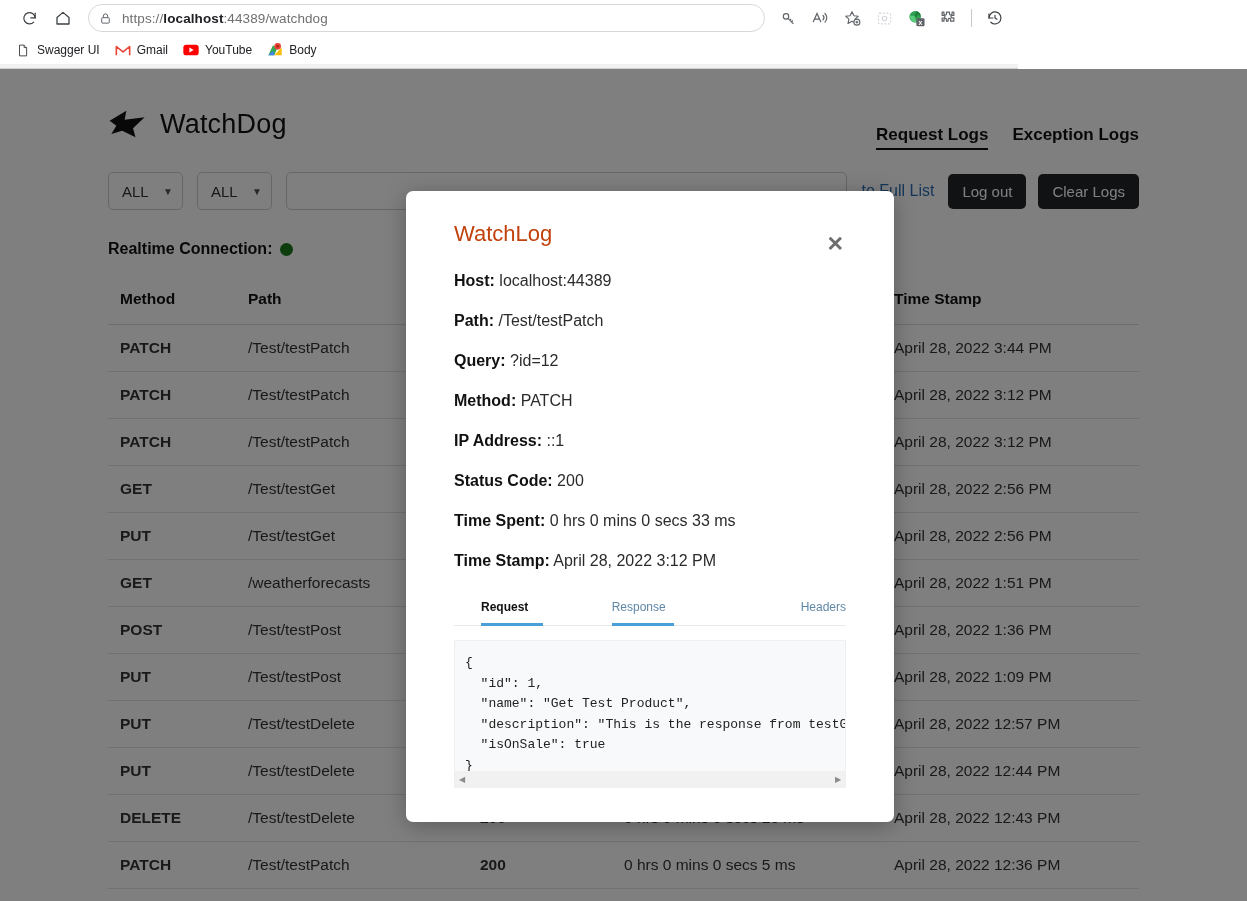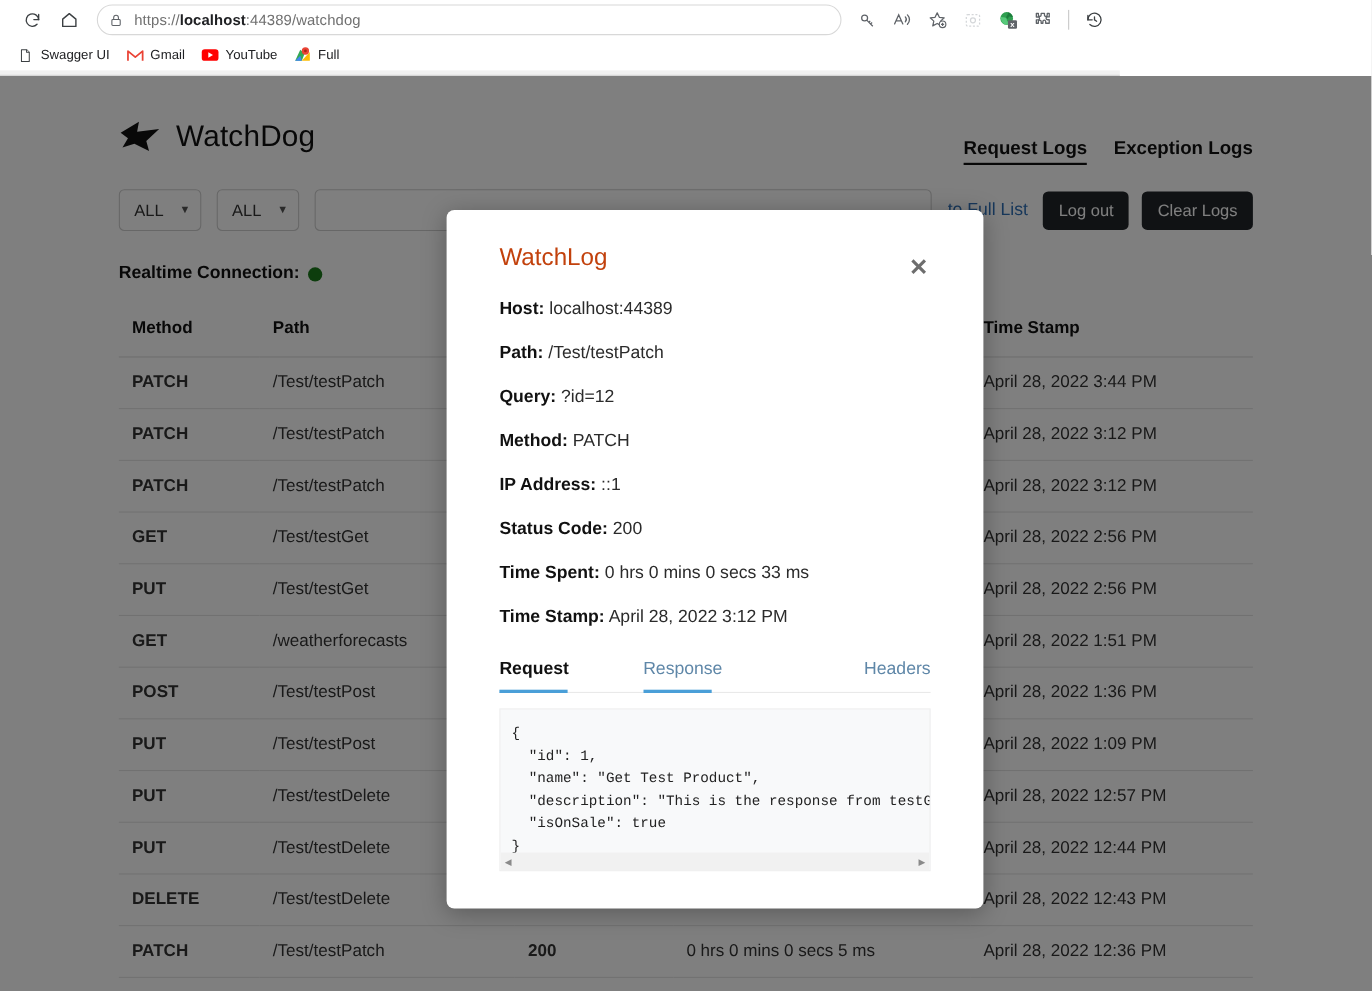--- a/index.html
+++ b/index.html
@@ -122,22 +122,22 @@
     background: none; border: none; font-family: inherit; padding: 4px 2px; margin-top: 8px;
   }
   .kv { font-size: 16px; color: #2b2b2b; margin-top: 22px; }
   .kv:first-of-type { margin-top: 14px; }
   .kv b { color: #111; font-weight: 700; }
 
   .tabs {
     display: flex; margin-top: 30px; border-bottom: 1px solid #e9e9e9;
   }
   .tab {
-    flex: 1 1 0; text-align: left; font-size: 16px; color: #5f87a8;
-    padding-bottom: 11px; position: relative;
+    flex: 1 1 0; text-align: left; font-size: 12px; color: #5f87a8;
+    padding-bottom: 11px; position: relative; margin-left: 27px;
   }
   .tab.active { color: #111; font-weight: 700; }
   .tab.underlined::after {
     content: ""; position: absolute; left: 0; bottom: -1px;
     width: 62px; height: 3px; background: #4a9fd8;
   }
   .tab:nth-child(3) { text-align: right; }
 
   .body-row {
     display: flex; align-items: baseline; justify-content: space-between; margin-top: 22px;
@@ -271,21 +271,21 @@
     <div class="bm">
       <span class="bm-ico">
         <svg width="16" height="16" viewBox="0 0 24 24">
           <path d="M2 20 9 5l6 5-4 10z" fill="#34a853"></path>
           <path d="M11 20 22 8v12z" fill="#fbbc04"></path>
           <path d="M2 20h9l-2-7z" fill="#4285f4"></path>
           <circle cx="16" cy="6.5" r="5" fill="#ea4335"></circle>
           <circle cx="16" cy="6.5" r="1.9" fill="#a52714"></circle>
         </svg>
       </span>
-      <span>Full</span>
+      <span>Body</span>
     </div>
   </div>
   <div class="chrome-bottom-line"></div>
 </div>
 
 <div class="page-wrap">
 
   <div class="page">
 
     <div class="app-header">

